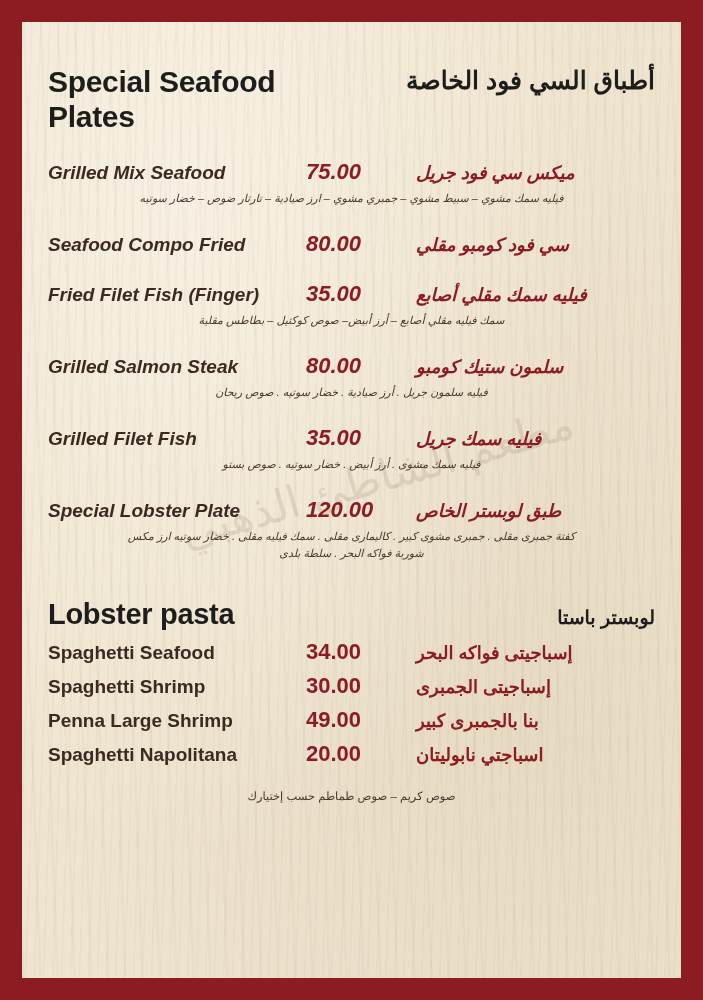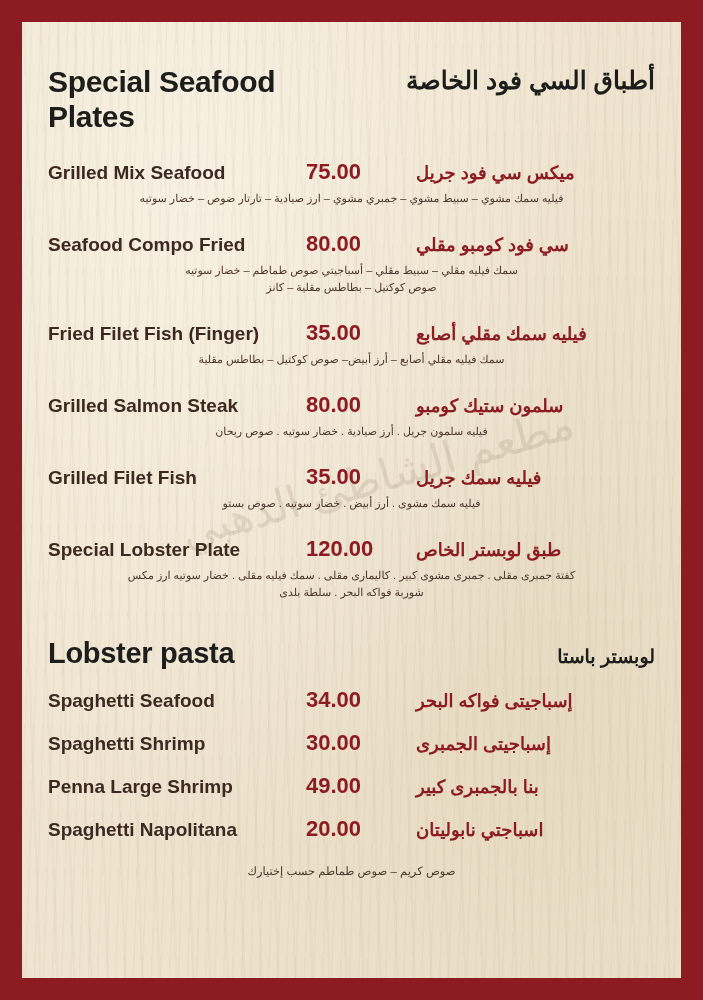--- a/index.html
+++ b/index.html
@@ -70,20 +70,21 @@
     font-size: 25px;
     font-weight: bold;
     color: #1d1d1b;
     line-height: 1.3;
     text-align: right;
     direction: rtl;
     max-width: 300px;
   }
   .item {
     margin-top: 24px;
+    font-style: italic;
   }
   .item-row {
     display: flex;
     align-items: baseline;
     justify-content: space-between;
   }
   .name-en {
     font-size: 19px;
     font-weight: bold;
     color: #3c2a22;
@@ -129,21 +130,21 @@
     color: #1d1d1b;
     letter-spacing: -0.3px;
   }
   .section2-ar {
     font-size: 19px;
     font-weight: bold;
     color: #1d1d1b;
     direction: rtl;
   }
   .pasta-item {
-    margin-top: 17px;
+    margin-top: 8px;
   }
   .pasta-item .name-en { font-size: 19px; }
   .foot-desc {
     margin-top: 22px;
     font-size: 11.5px;
     color: #4a382c;
     direction: rtl;
     text-align: center;
   }
 </style>
@@ -169,22 +170,20 @@
       </div>
       <div class="desc">فيليه سمك مشوي – سبيط مشوي – جمبري مشوي – ارز صيادية – تارتار ضوص – خضار سوتيه</div>
     </div>
 
     <div class="item">
       <div class="item-row">
         <div class="name-en">Seafood Compo Fried</div>
         <div class="price">80.00</div>
         <div class="name-ar">سي فود كومبو مقلي</div>
       </div>
-      <div class="desc" style="white-space: pre-line;">سمك فيليه مقلي – سبيط مقلي – أسباجيتي صوص طماطم – خضار سوتيه
-صوص كوكتيل – بطاطس مقلية – كانز</div>
     </div>
 
     <div class="item">
       <div class="item-row">
         <div class="name-en">Fried Filet Fish (Finger)</div>
         <div class="price">35.00</div>
         <div class="name-ar">فيليه سمك مقلي أصابع</div>
       </div>
       <div class="desc">سمك فيليه مقلي أصابع – أرز أبيض– صوص كوكتيل – بطاطس مقلية</div>
     </div>

